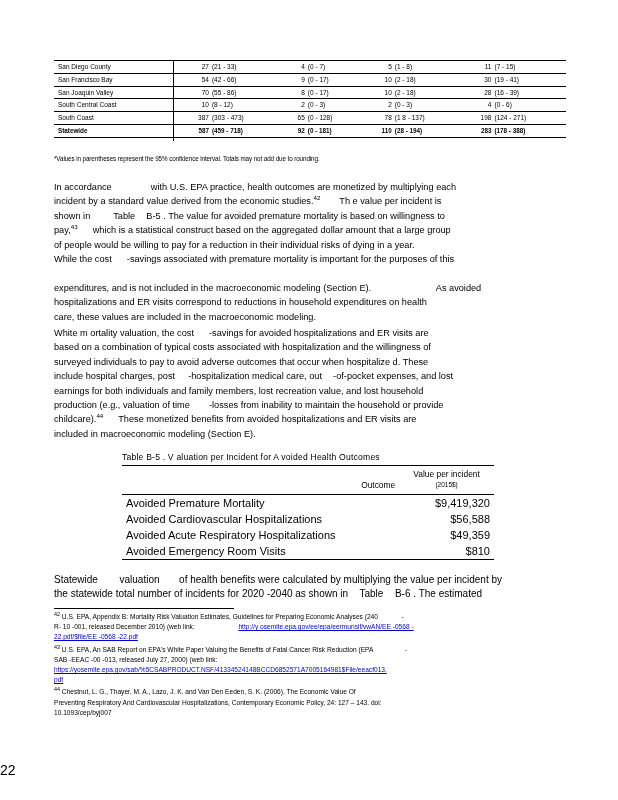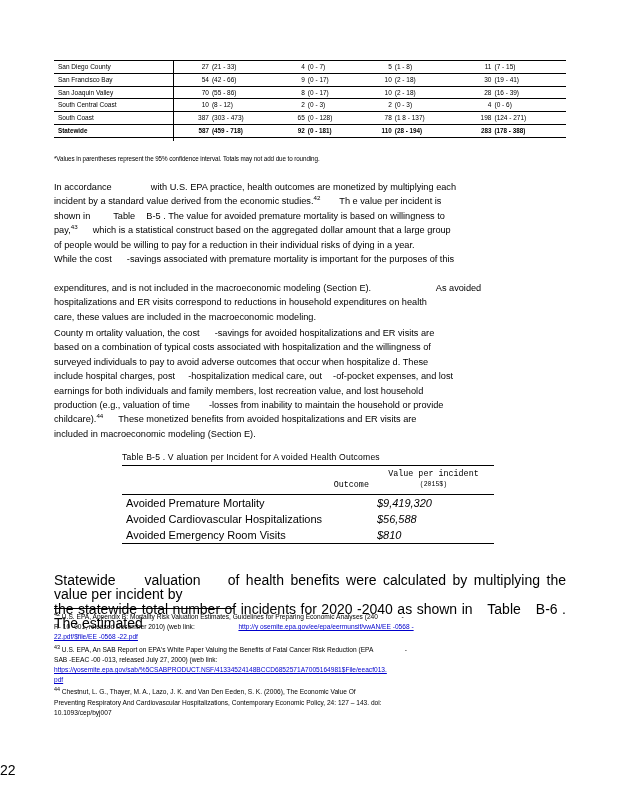--- a/index.html
+++ b/index.html
@@ -111,53 +111,51 @@
     width: 372px;
     border-collapse: collapse;
     font-size: 9px;
   }
   table.b5 thead td {
     border-top: 1.2px solid #000;
     border-bottom: 0.8px solid #000;
     padding: 3px 4px 4px 4px;
     vertical-align: bottom;
     font-size: 8.4px;
-    font-family: Liberation Mono, monospace;
   }
   table.b5 thead td.hdr-outcome {
     text-align: right;
     vertical-align: bottom;
   }
   table.b5 thead td.hdr-value {
     text-align: center;
     line-height: 10px;
   }
   table.b5 tbody td {
     padding: 2px 4px 2px 4px;
     font-size: 11px;
   }
   table.b5 tbody tr:last-child td {
     border-bottom: 1.2px solid #000;
   }
   table.b5 td.val {
-    text-align: left;
+    text-align: right;
     white-space: nowrap;
-    font-style: italic;
   }
   .sub-note {
     font-size: 6.5px;
   }
 
   
   .p3 {
     position: absolute;
     left: 54px;
     top: 573px;
     width: 512px;
-    font-size: 14px;
+    font-size: 10px;
     line-height: 14.4px;
     text-align: justify;
   }
 
   
   .fn-rule {
     position: absolute;
     left: 54px;
     top: 608px;
     width: 180px;
@@ -294,21 +292,21 @@
     <span>-savings associated with premature mortality is important for the purposes of this</span><br>
     <br>
     <span>expenditures, and is not included in the macroeconomic modeling (Section E).</span>
     <span class="sp" style="width:60px"></span>
     <span>As avoided</span><br>
     <span>hospitalizations and ER visits correspond to reductions in household expenditures on health</span><br>
     <span>care, these values are included in the macroeconomic modeling.</span>
   </div>
 
   <div class="body-text p2">
-    <span>County m</span>
+    <span>White m</span>
     <span>ortality valuation, the cost</span>
     <span class="sp" style="width:10px"></span>
     <span>-savings for avoided hospitalizations and ER visits are</span><br>
     <span>based on a combination of typical costs associated with hospitalization and the willingness of</span><br>
     <span>surveyed individuals to pay to avoid adverse outcomes that occur when hospitalize</span>
     <span>d.    These</span><br>
     <span>include hospital charges, post</span>
     <span class="sp" style="width:8px"></span>
     <span>-hospitalization medical care, out</span>
     <span class="sp" style="width:6px"></span>
@@ -338,20 +336,24 @@
       <tbody>
         <tr>
           <td>Avoided Premature Mortality</td>
           <td class="val">$9,419,320</td>
         </tr>
         <tr>
           <td>Avoided Cardiovascular Hospitalizations</td>
           <td class="val">$56,588</td>
         </tr>
         <tr>
+          <td>Avoided Acute Respiratory Hospitalizations</td>
+          <td class="val">$49,359</td>
+        </tr>
+        <tr>
           <td>Avoided Emergency Room          Visits</td>
           <td class="val">$810</td>
         </tr>
       </tbody>
     </table>
   </div>
 
   <div class="p3">
     <span>Statewide</span>
     <span class="sp" style="width:16px"></span>

